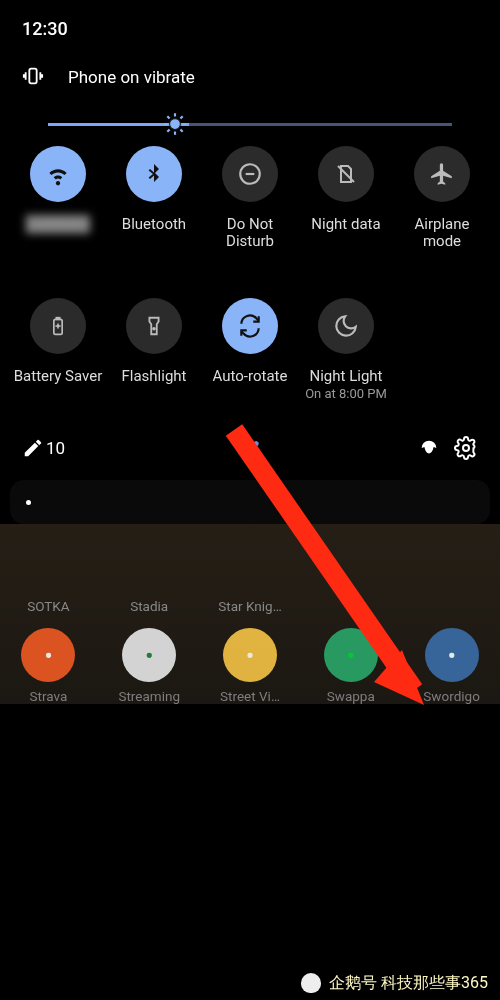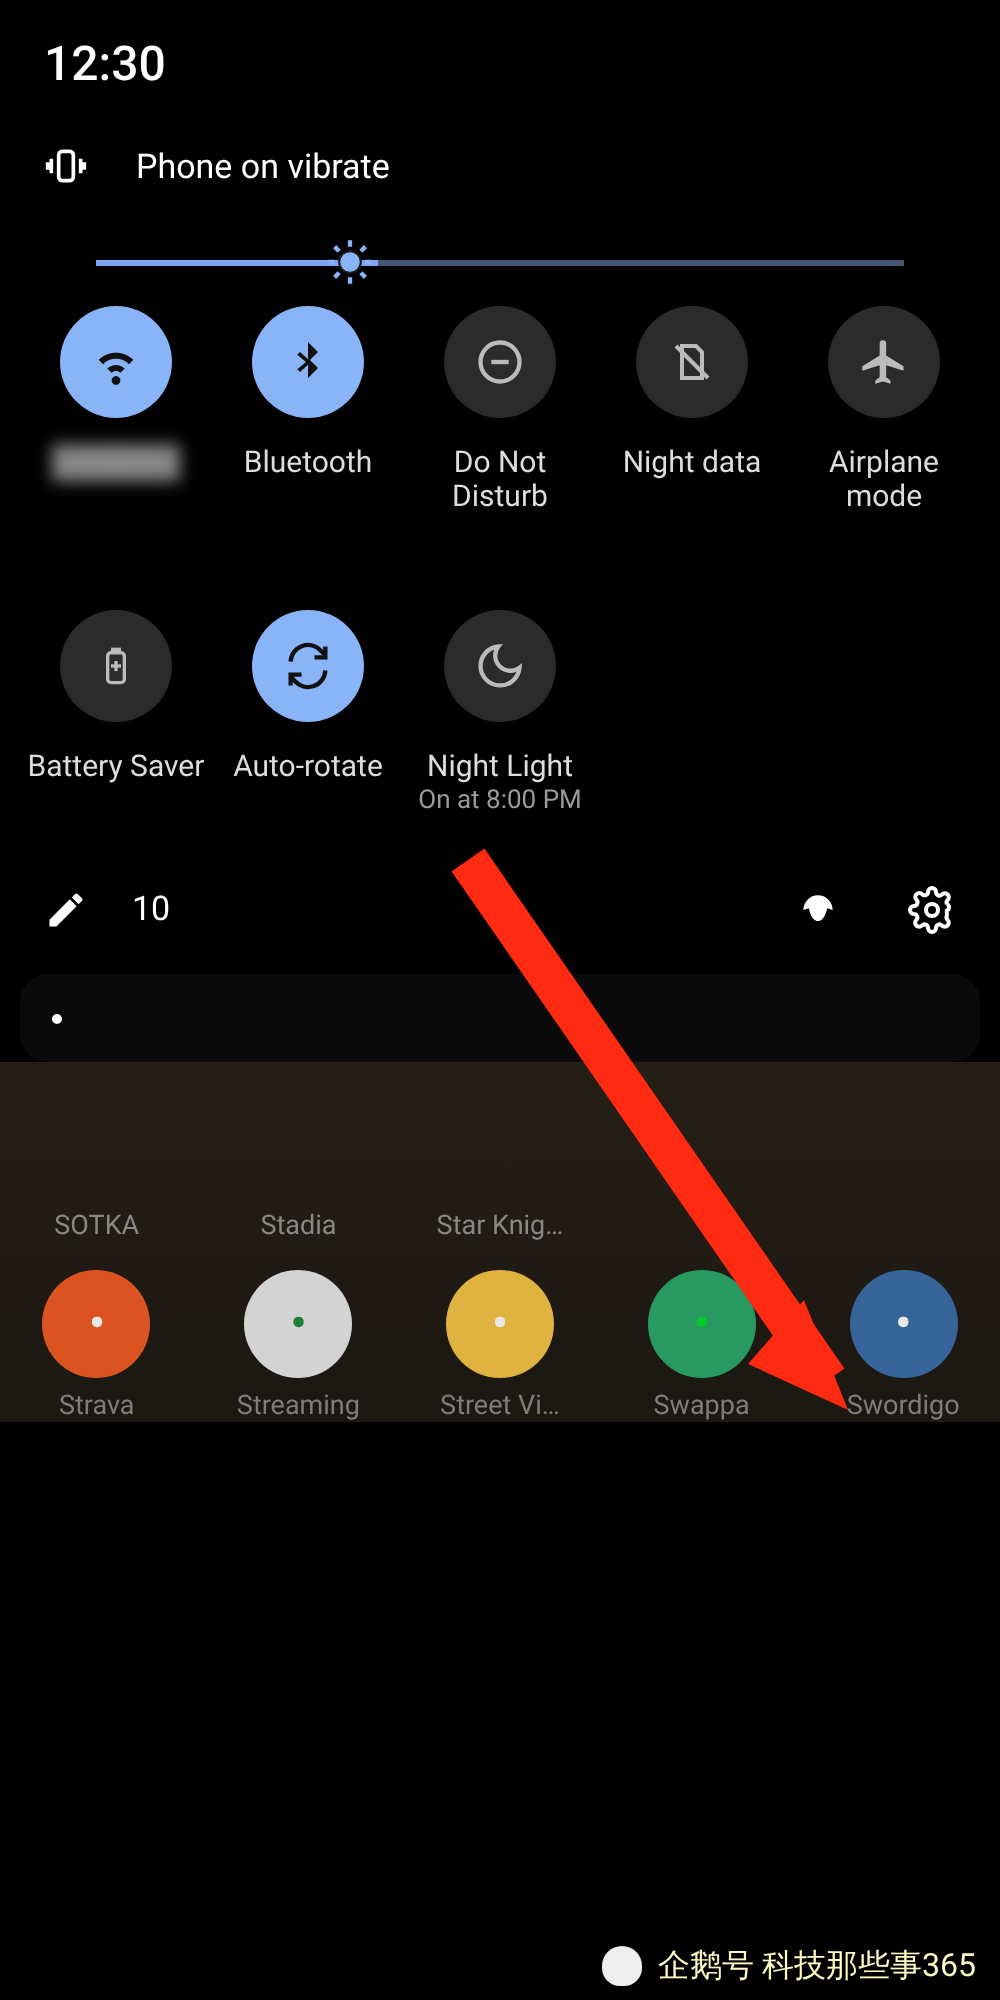--- a/index.html
+++ b/index.html
@@ -6,21 +6,21 @@
   body {
     width: 500px; height: 1000px;
     background: #000;
     font-family: Roboto, Arial, sans-serif;
     color: #fff;
     overflow: hidden;
     position: relative;
   }
   .status-bar {
     padding: 18px 22px 8px;
-    font-size: 24px;
+    font-size: 18px;
     font-weight: 500;
   }
   .ringer {
     display: flex; align-items: flex-end; gap: 24px;
     padding: 18px 22px 20px;
     font-size: 17px;
   }
   .slider-row {
     padding: 4px 48px 26px;
     position: relative;
@@ -59,21 +59,21 @@
     font-size: 15px; color: #ddd; text-align: center;
     line-height: 1.15;
   }
   .tile-sub {
     font-size: 13px; color: #9a9a9a; margin-top: 2px;
   }
   .blurred { filter: blur(4px); color: #888; }
   .footer-row {
     display: flex; align-items: center;
     padding: 24px 22px 14px;
-    gap: 22px;
+    gap: 2px;
     position: relative;
   }
   .footer-row .spacer { flex: 1; }
   .pager {
     position: absolute; left: 50%; top: 50%;
     transform: translate(-50%, -50%);
     color: #6a8ed8; font-size: 12px; letter-spacing: 2px;
   }
   .media-bar {
     margin: 6px 10px 0; height: 44px;
@@ -206,20 +206,29 @@
     <div class="tile">
       <div class="tile-icon off">
         <svg width="20" height="26" viewBox="0 0 24 24" fill="none" stroke="currentColor" stroke-width="2">
           <rect x="7" y="4" width="10" height="18" rx="2"></rect>
           <rect x="10" y="2" width="4" height="2"></rect>
           <line x1="12" y1="9" x2="12" y2="15"></line>
           <line x1="9" y1="12" x2="15" y2="12"></line>
         </svg>
       </div>
       <div class="tile-label">Battery Saver</div>
+    </div>
+    <div class="tile">
+      <div class="tile-icon off">
+        <svg width="22" height="26" viewBox="0 0 24 24" fill="none" stroke="currentColor" stroke-width="2">
+          <path d="M7 3h10v4l-2 3v11H9V10L7 7z"></path>
+          <circle cx="12" cy="15" r="1" fill="currentColor"></circle>
+        </svg>
+      </div>
+      <div class="tile-label">Flashlight</div>
     </div>
     <div class="tile">
       <div class="tile-icon on">
         <svg width="26" height="26" viewBox="0 0 24 24" fill="none" stroke="currentColor" stroke-width="2">
           <path d="M4 10a8 8 0 0 1 14-5l2 2M20 14a8 8 0 0 1-14 5l-2-2"></path>
           <polyline points="20 3 20 8 15 8"></polyline>
           <polyline points="4 21 4 16 9 16"></polyline>
         </svg>
       </div>
       <div class="tile-label">Auto-rotate</div>

